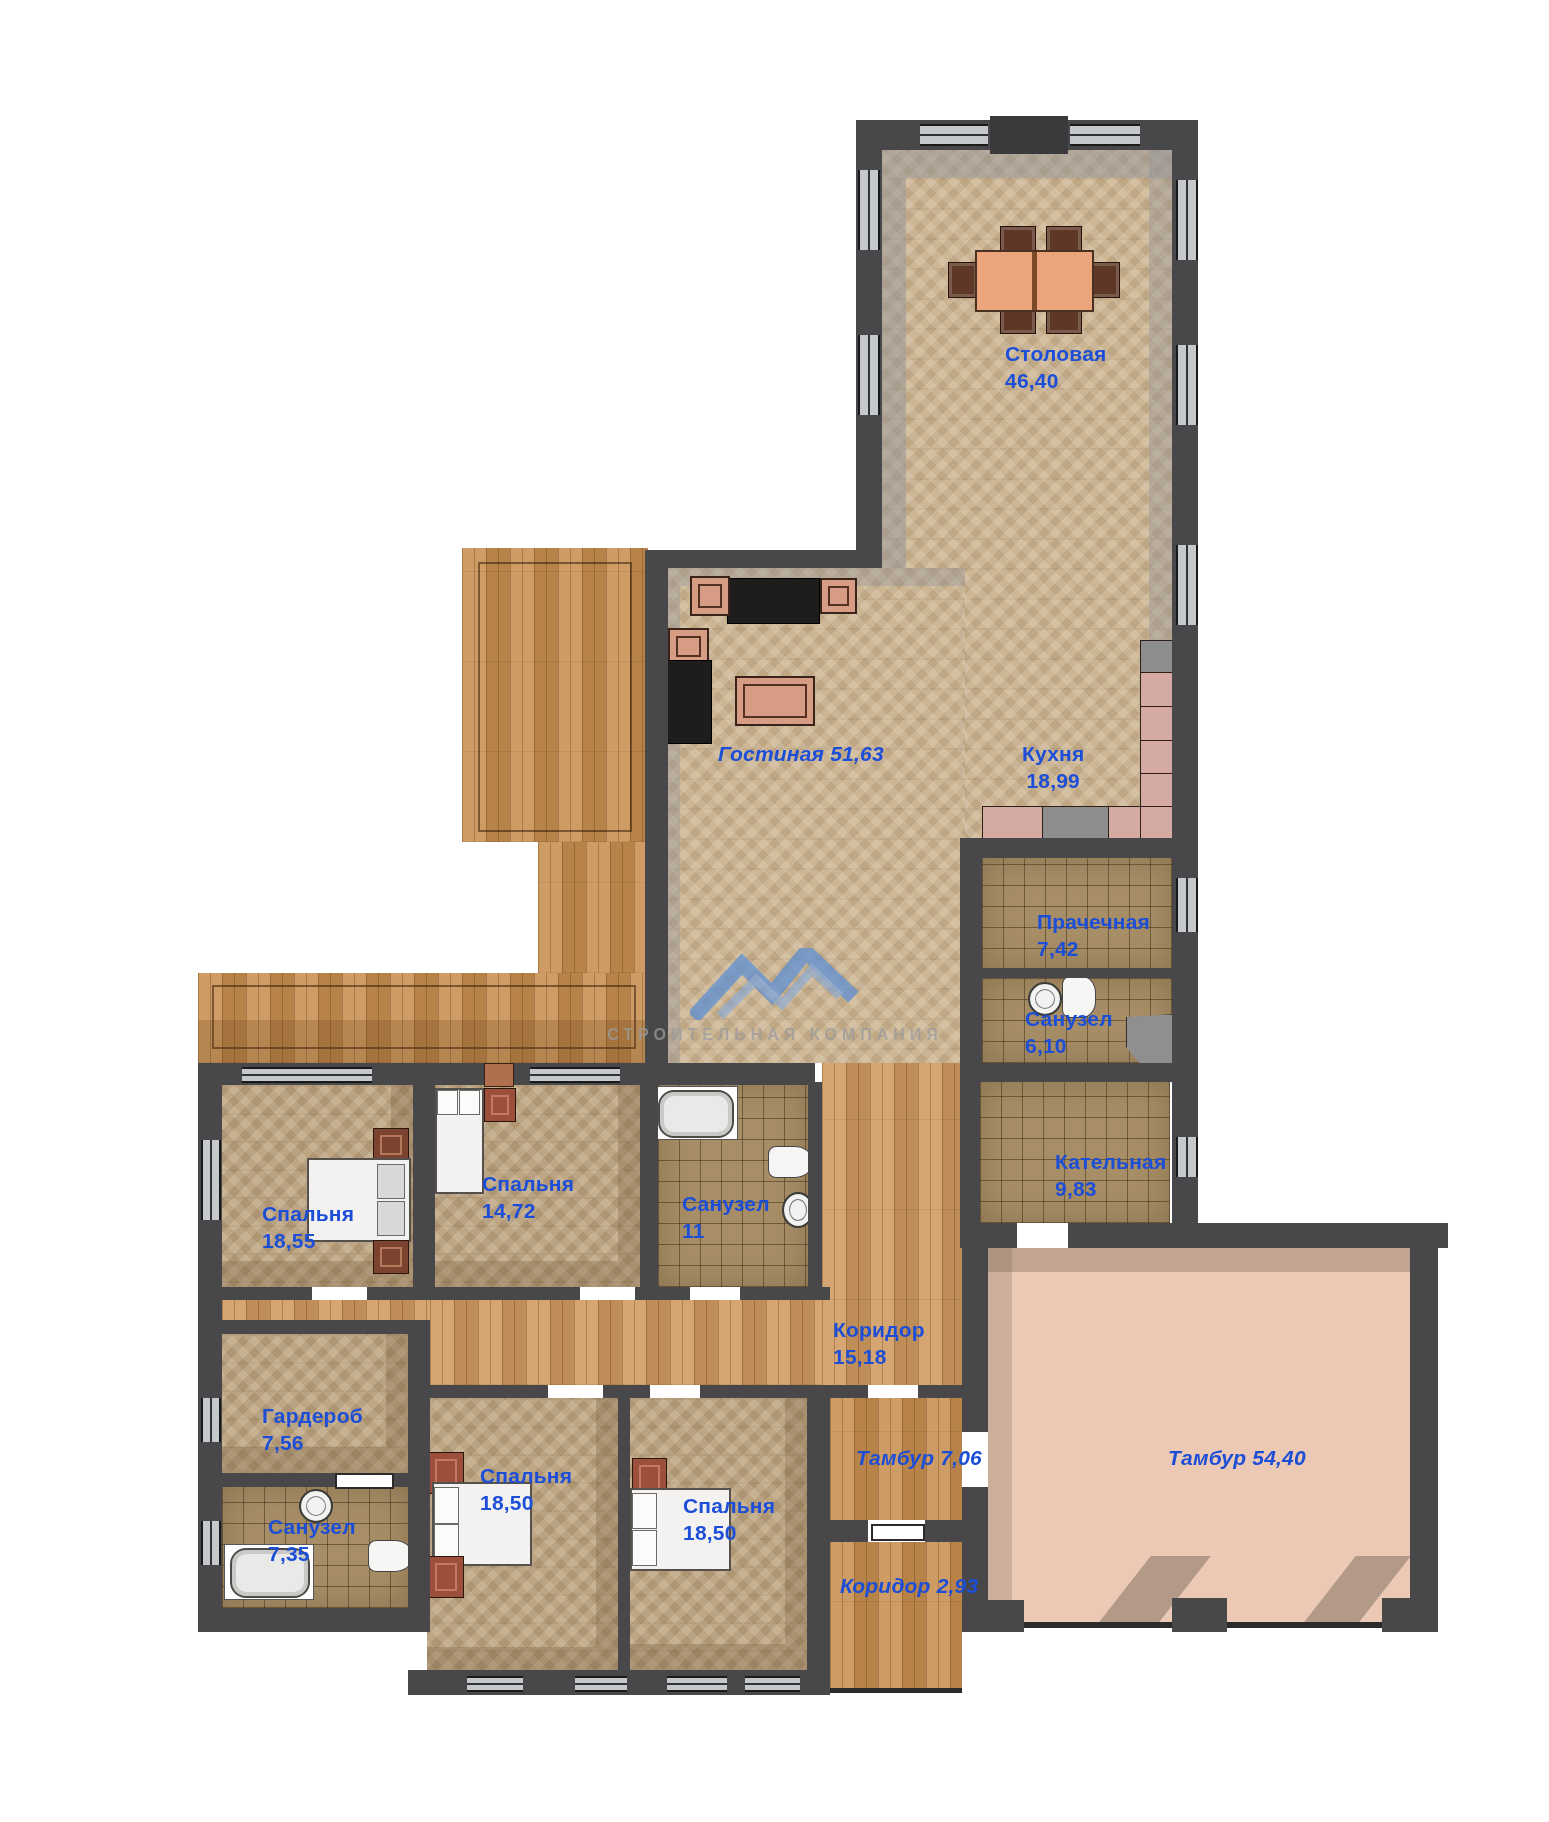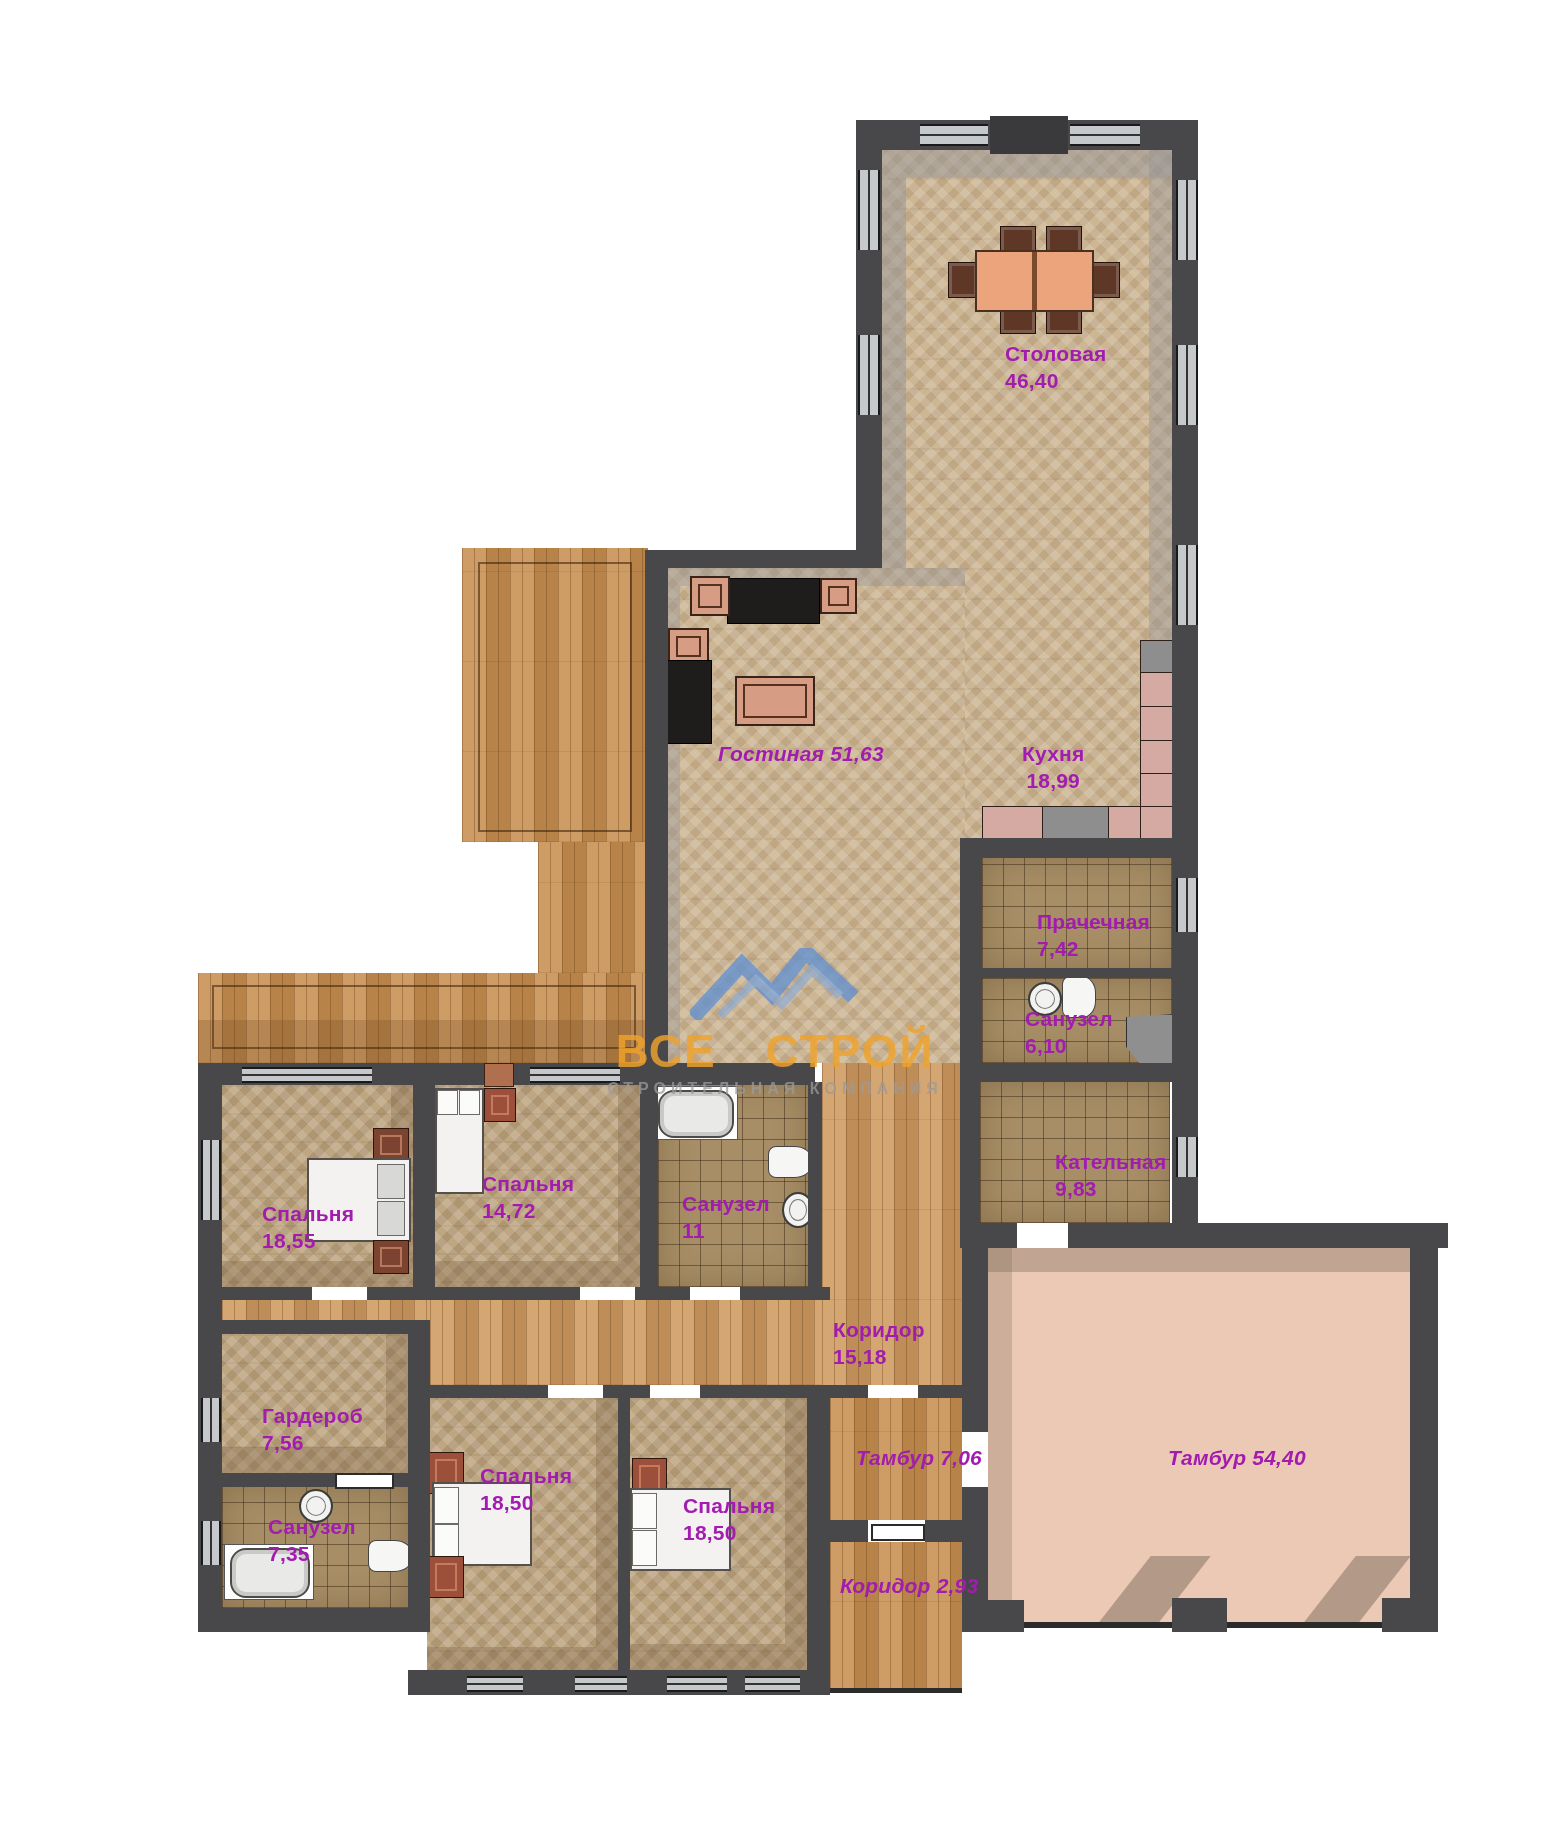--- a/index.html
+++ b/index.html
@@ -57,21 +57,21 @@
   .tub{position:absolute;z-index:3;background:#e9e9e8;border:2px solid #4e4a46;border-radius:16px;
       box-shadow:inset 0 0 0 4px #c9c9c7;}
   .toilet{position:absolute;z-index:3;background:#f6f6f5;border:1.5px solid #444;border-radius:8px 40% 40% 8px;}
   .sink{position:absolute;z-index:3;background:#f2f2f1;border:2px solid #3c3c3a;border-radius:50%;
       box-shadow:inset 0 0 0 5px #f2f2f1,inset 0 0 0 6px #777;}
   .shower{position:absolute;z-index:3;background:#8f8f8f;border:1px solid #2f2f2f;
       clip-path:polygon(0 6%,100% 0,100% 100%,30% 100%,0 64%);}
   .wedge{position:absolute;z-index:2;background:rgba(122,106,90,.5);transform:skewX(-38deg);}
   .shadeband{position:absolute;z-index:2;background:linear-gradient(to bottom,transparent 52%,rgba(100,60,20,.22) 52%);}
   
-  .lbl{position:absolute;z-index:8;color:#a21caf;font-size:21px;font-weight:700;line-height:27px;
+  .lbl{position:absolute;z-index:8;color:#1d4ed8;font-size:21px;font-weight:700;line-height:27px;
        letter-spacing:.2px;white-space:nowrap;}
   .lbl .a{display:block;}
   .lbl.inline span{display:inline;font-style:italic;}
   
   .wm{position:absolute;z-index:9;text-align:center;}
   .wm-title{color:#f0a32c;opacity:.82;font-size:46px;font-weight:700;letter-spacing:2px;word-spacing:34px;white-space:nowrap;}
   .wm-sub{color:#9b9b9b;opacity:.75;font-size:16px;font-weight:700;letter-spacing:5px;white-space:nowrap;margin-top:2px;}
 </style>
 </head>
 <body>
@@ -308,17 +308,16 @@
   <div class="lbl inline" style="left:1168px;top:1444px;">
     <span>Тамбур</span>
     <span>54,40</span>
   </div>
 
   <div class="wm" style="left:585px;top:948px;width:380px;">
     <svg width="170" height="72" viewBox="0 0 170 72" style="opacity:.72;">
       <polyline points="8,64 52,16 82,46 116,4 158,44" fill="none" stroke="#5b8fd6" stroke-width="15" stroke-linecap="square"></polyline>
       <polyline points="30,68 66,32 92,56 122,22 150,48" fill="none" stroke="#7fa9e0" stroke-width="9" opacity=".8"></polyline>
     </svg>
-    <div class="wm-title">ВСЕ СТРОЙ</div>
     <div class="wm-sub">СТРОИТЕЛЬНАЯ КОМПАНИЯ</div>
   </div>
 
 </div>
 
 </body></html>

